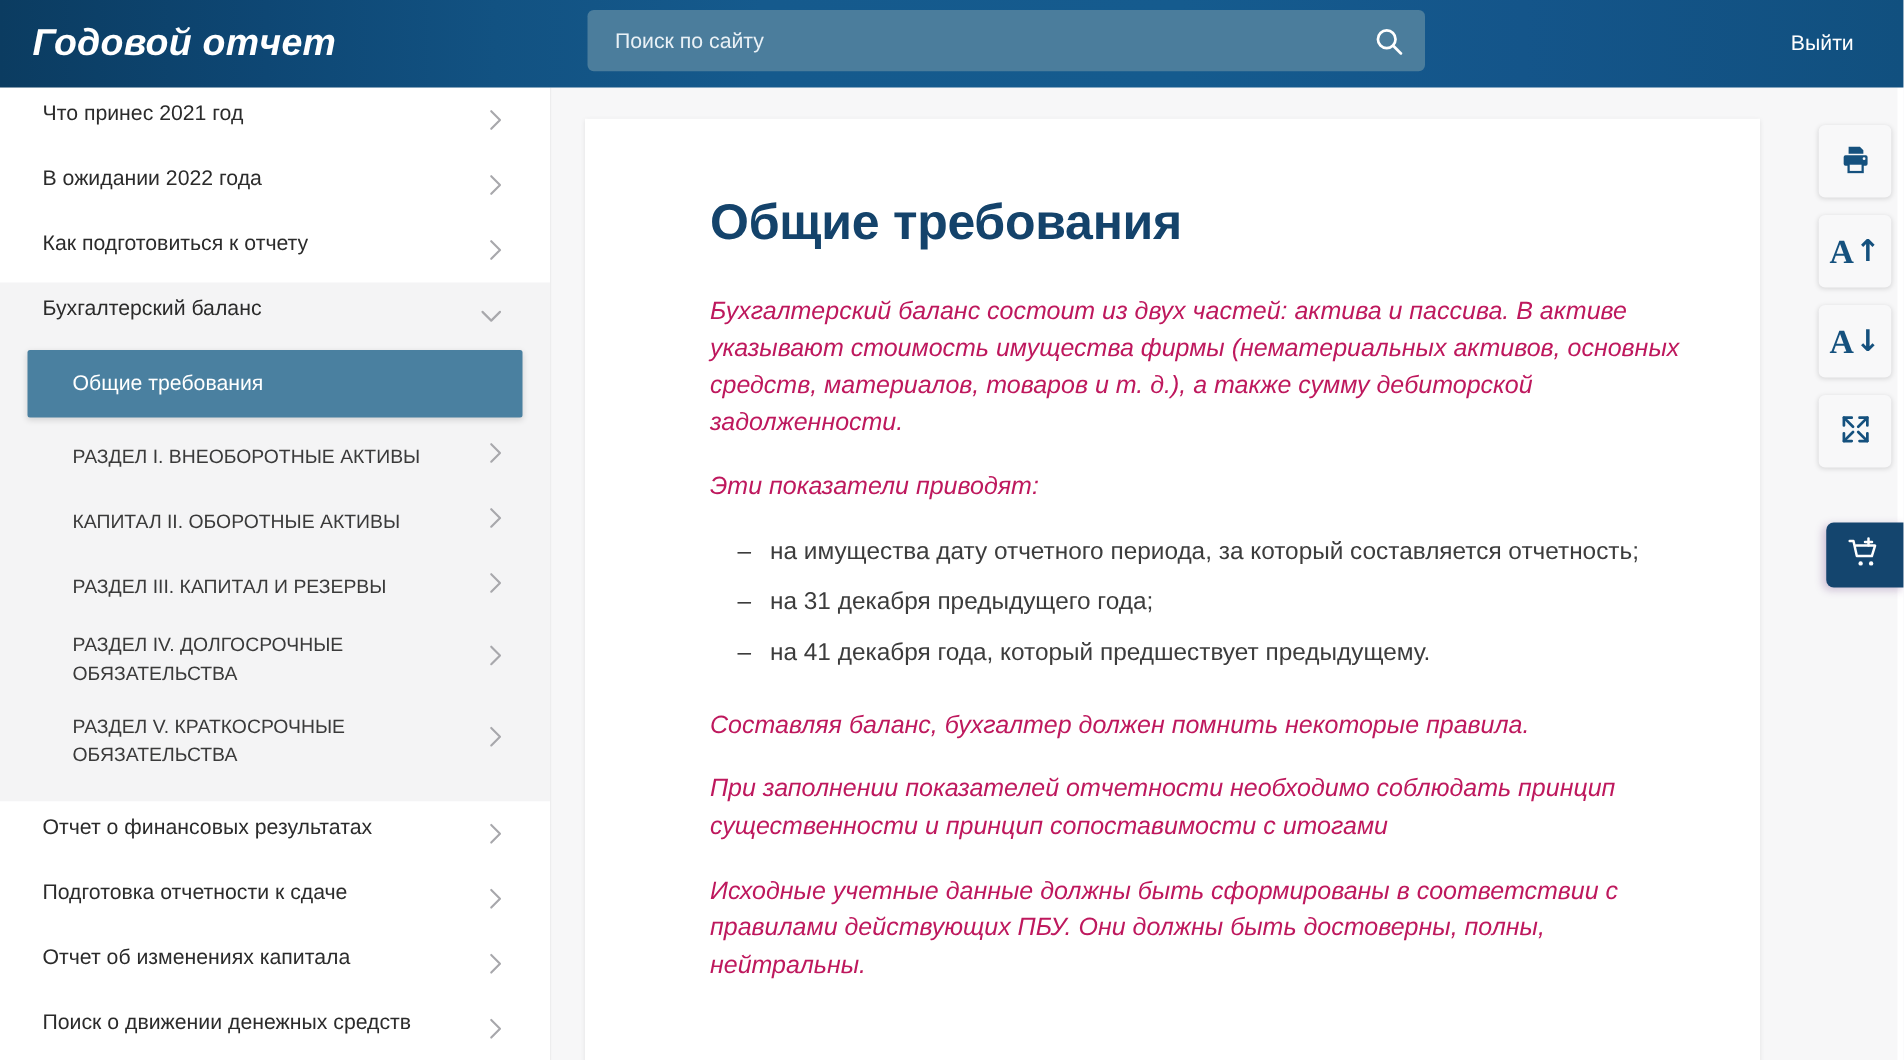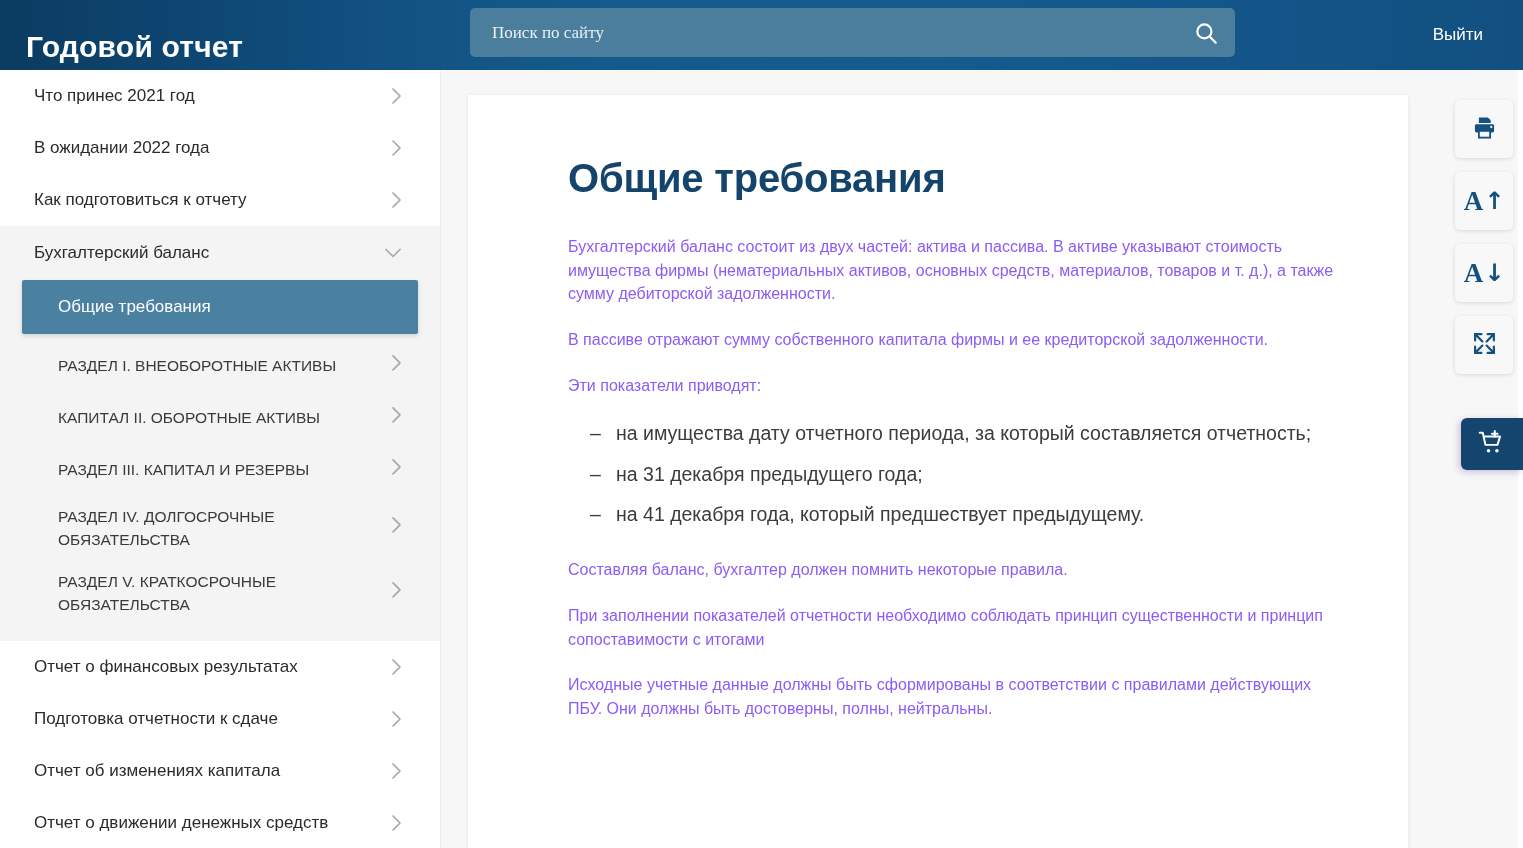--- a/index.html
+++ b/index.html
@@ -31,41 +31,41 @@
         #125282 26%,
         #155a8d 40%,
         #155b8e 62%,
         #14558a 80%,
         #11507f 100%);
     z-index: 30;
   }
 
   .brand {
     position: absolute;
-    left: 26px; top: 12px;
+    left: 26px; top: 0;
     height: 70px;
     display: flex;
     align-items: center;
     color: #ffffff;
     font-size: 30px;
     font-weight: 700;
     letter-spacing: 0.2px;
     white-space: nowrap;
+    font-style: italic;
   }
 
   .search-wrap {
     position: absolute;
     left: 470px; top: 8px;
-    width: 765px; height: 49px;
+    width: 670px; height: 49px;
     background: #4b7d9c;
     border-radius: 5px;
     display: flex;
     align-items: flex-end;
     cursor: text;
-    font-family: Liberation Serif, serif;
   }
   .search-input {
     flex: 1 1 auto;
     border: 0;
     outline: none;
     background: transparent;
     color: #ffffff;
     font-family: inherit;
     font-size: 17px;
     padding: 0 14px 0 22px;
@@ -100,21 +100,20 @@
     height: 778px;
     background: #ffffff;
     overflow: hidden;
     z-index: 20;
     box-shadow: 1px 0 0 rgba(0,0,0,0.04);
   }
 
   .nav-item {
     position: relative;
     display: flex;
-    align-items: center;
     min-height: 52px;
     padding: 9px 44px 9px 34px;
     color: #2b2b2b;
     font-size: 17px;
     line-height: 1.45;
     cursor: pointer;
     background: transparent;
     border: 0;
     width: 100%;
     text-align: left;
@@ -188,23 +187,24 @@
     margin: 0 0 34px 0;
     color: #14436b;
     font-size: 40px;
     font-weight: 700;
     line-height: 1.15;
     letter-spacing: -0.2px;
   }
 
   .doc p {
     margin: 0 0 22px 0;
-    color: #8b5cf6;
-    font-size: 16px;
+    color: #be185d;
+    font-size: 20px;
     line-height: 1.48;
+    font-style: italic;
   }
 
   .doc ul.dash {
     list-style: none;
     margin: 0 0 30px 0;
     padding: 0 0 0 22px;
   }
   .doc ul.dash li {
     position: relative;
     color: #3c3c3c;
@@ -412,37 +412,36 @@
     <div class="nav-item">
       <span>Отчет об изменениях капитала</span>
       <span class="chev">
         <svg width="11" height="18" viewBox="0 0 11 18" fill="none" stroke="#a8a8ac" stroke-width="1.7" stroke-linecap="round" stroke-linejoin="round">
             <polyline points="2,2 9,9 2,16"></polyline>
           </svg>
       </span>
     </div>
 
     <div class="nav-item">
-      <span>Отчет о движении денежных средств</span>
+      <span>Поиск о движении денежных средств</span>
       <span class="chev">
         <svg width="11" height="18" viewBox="0 0 11 18" fill="none" stroke="#a8a8ac" stroke-width="1.7" stroke-linecap="round" stroke-linejoin="round">
             <polyline points="2,2 9,9 2,16"></polyline>
           </svg>
       </span>
     </div>
 
   </nav>
 
   <main class="content-area">
     <article class="card doc">
 
       <h1 class="doc-title">Общие требования</h1>
 
       <p>Бухгалтерский баланс состоит из двух частей: актива и пассива. В активе указывают стоимость имущества фирмы (нематериальных активов, основных средств, материалов, товаров и т. д.), а также сумму дебиторской задолженности.</p>
-      <p>В пассиве отражают сумму собственного капитала фирмы и ее кредиторской задолженности.</p>
       <p>Эти показатели приводят:</p>
 
       <ul class="dash">
         <li>на имущества дату отчетного периода, за который составляется отчетность;</li>
         <li>на 31 декабря предыдущего года;</li>
         <li>на 41 декабря года, который предшествует предыдущему.</li>
       </ul>
 
       <p>Составляя баланс, бухгалтер должен помнить некоторые правила.</p>
       <p>При заполнении показателей отчетности необходимо соблюдать принцип существенности и принцип сопоставимости с итогами</p>

